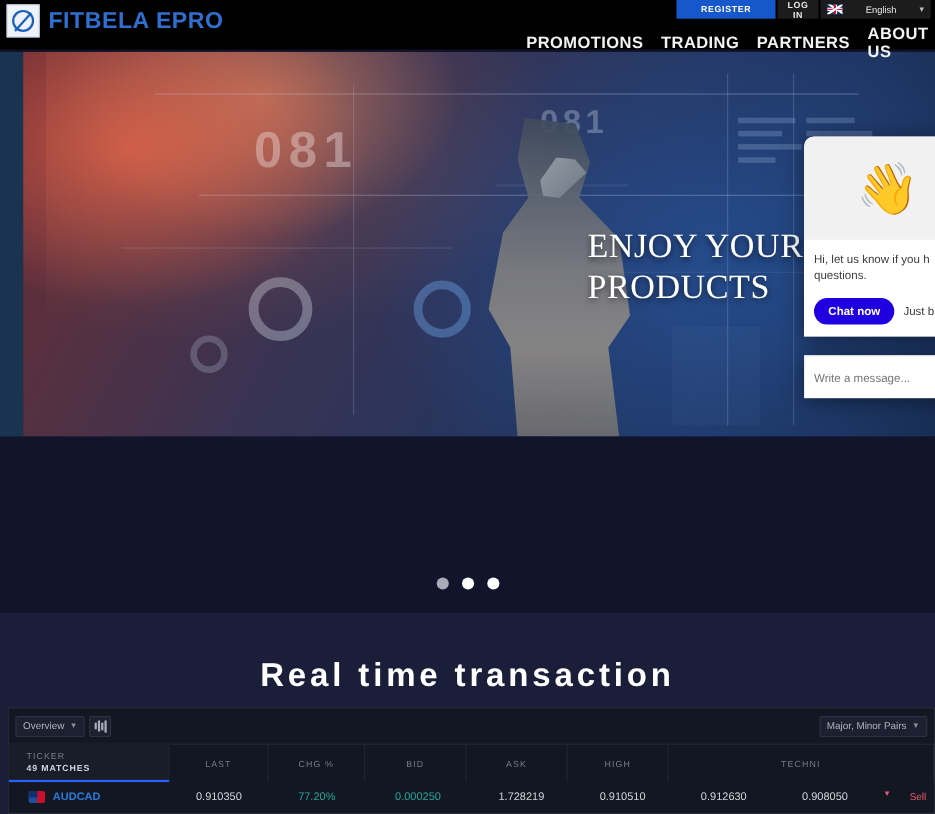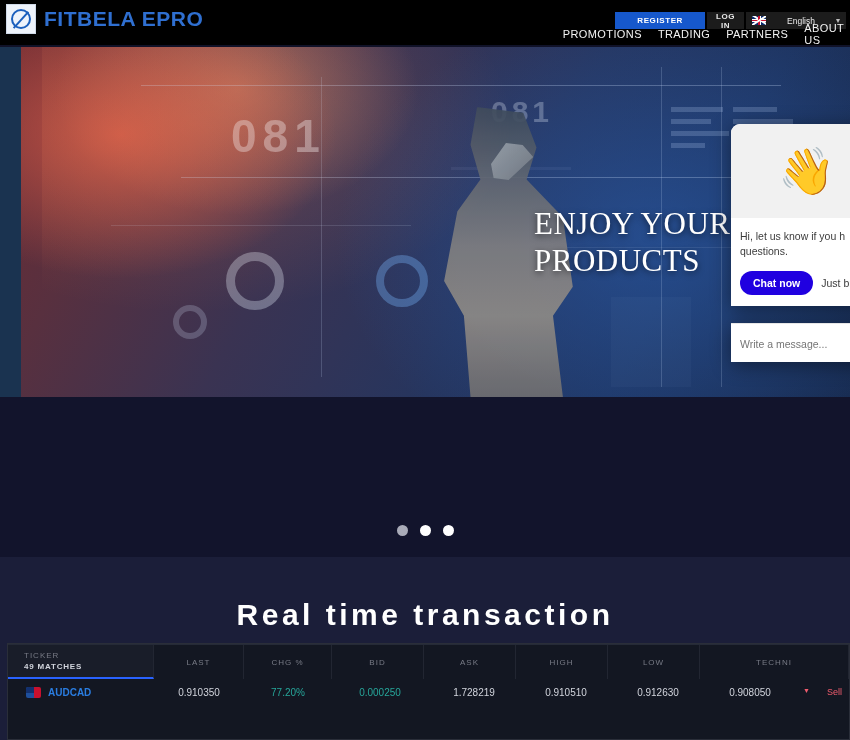--- a/index.html
+++ b/index.html
@@ -29,21 +29,21 @@
   .brand-mark .ring:after{
     content:""; position:absolute; left:50%; top:-2px; width:2px; height:22px;
     background:#1b5fbd; transform:translateX(-50%) rotate(42deg); transform-origin:center;
   }
   .brand-name{
     color:#2f6fd0; font-size:21px; font-weight:bold; letter-spacing:.5px;
     font-family:"Liberation Sans", sans-serif;
   }
   .hdr-right{ position:absolute; right:0; top:0; width:220px; }
   .top-actions{
-    position:absolute; right:4px; top:12px; display:flex; align-items:stretch; height:17px; gap:2px;
+    position:absolute; right:4px; top:0; display:flex; align-items:stretch; height:17px; gap:2px;
   }
   .btn-register{
     background:#1658cc; color:#fff; font-size:8px; font-weight:bold; letter-spacing:.6px;
     padding:0 22px; display:flex; align-items:center; justify-content:center;
     border:none; cursor:pointer; font-family:"Liberation Sans", sans-serif;
   }
   .btn-login{
     background:#1c1c1c; color:#e8e8e8; font-size:8px; font-weight:bold; letter-spacing:.6px;
     padding:0 9px; display:flex; align-items:center; justify-content:center;
     border:none; cursor:pointer; font-family:"Liberation Sans", sans-serif;
@@ -66,21 +66,21 @@
   .flag .cross-h{ position:absolute; left:0; top:3px; width:14px; height:3px; background:#fff; }
   .flag .cross-v2{ position:absolute; left:6.2px; top:0; width:1.6px; height:9px; background:#c8102e; }
   .flag .cross-h2{ position:absolute; left:0; top:3.7px; width:14px; height:1.6px; background:#c8102e; }
   .lang-txt{ color:#e9e9e9; font-size:8.5px; }
   .chev{ color:#bdbdbd; font-size:8px; line-height:1; }
 
   .mainnav{
     position:absolute; right:6px; top:22px; display:flex; gap:16px; align-items:center;
   }
   .mainnav a{
-    color:#f2f2f2; font-size:11px; font-weight:normal; letter-spacing:.4px;
+    color:#f2f2f2; font-size:15px; font-weight:bold; letter-spacing:.4px;
     text-decoration:none; cursor:pointer;
   }
 
   
   .hero{
     position:absolute; top:47px; left:0; width:850px; height:350px; overflow:hidden;
     background:#0d1430;
   }
   .hero-rail{ position:absolute; left:0; top:0; width:21px; height:350px; background:#1a3350; z-index:5; }
   .hero-img{
@@ -364,32 +364,49 @@
       <span class="dot"></span>
       <span class="dot"></span>
     </div>
   </div>
 
   <div class="section">
     <div class="sec-title">Real time transaction</div>
   </div>
 
   <div class="widget">
+    <div class="w-toolbar">
+      <div class="w-left">
+        <div class="sel">
+          <span>Overview</span>
+          <span class="caret">▼</span>
+        </div>
+        <div class="icon-btn">
+          <i></i>
+            <i></i>
+            <i></i>
+            <i></i>
+        </div>
+      </div>
+      <div class="sel">
+        <span>Major, Minor Pairs</span>
+        <span class="caret">▼</span>
+      </div>
+    </div>
 
     <div class="thead">
       <div class="th ticker">
         <span class="t1">TICKER</span>
         <span class="t2">49 MATCHES</span>
       </div>
       <div class="th last">LAST</div>
       <div class="th chgp">CHG %</div>
       <div class="th bid">BID</div>
       <div class="th ask">ASK</div>
       <div class="th high">HIGH</div>
-      <div class="th low">LOW</div>
       <div class="th tech">TECHNI</div>
     </div>
 
     <div class="trow">
       <div class="td sym">
         <span class="sym-flag"></span>
         <span>AUDCAD</span>
       </div>
       <div class="td last">0.910350</div>
       <div class="td chgp">77.20%</div>

